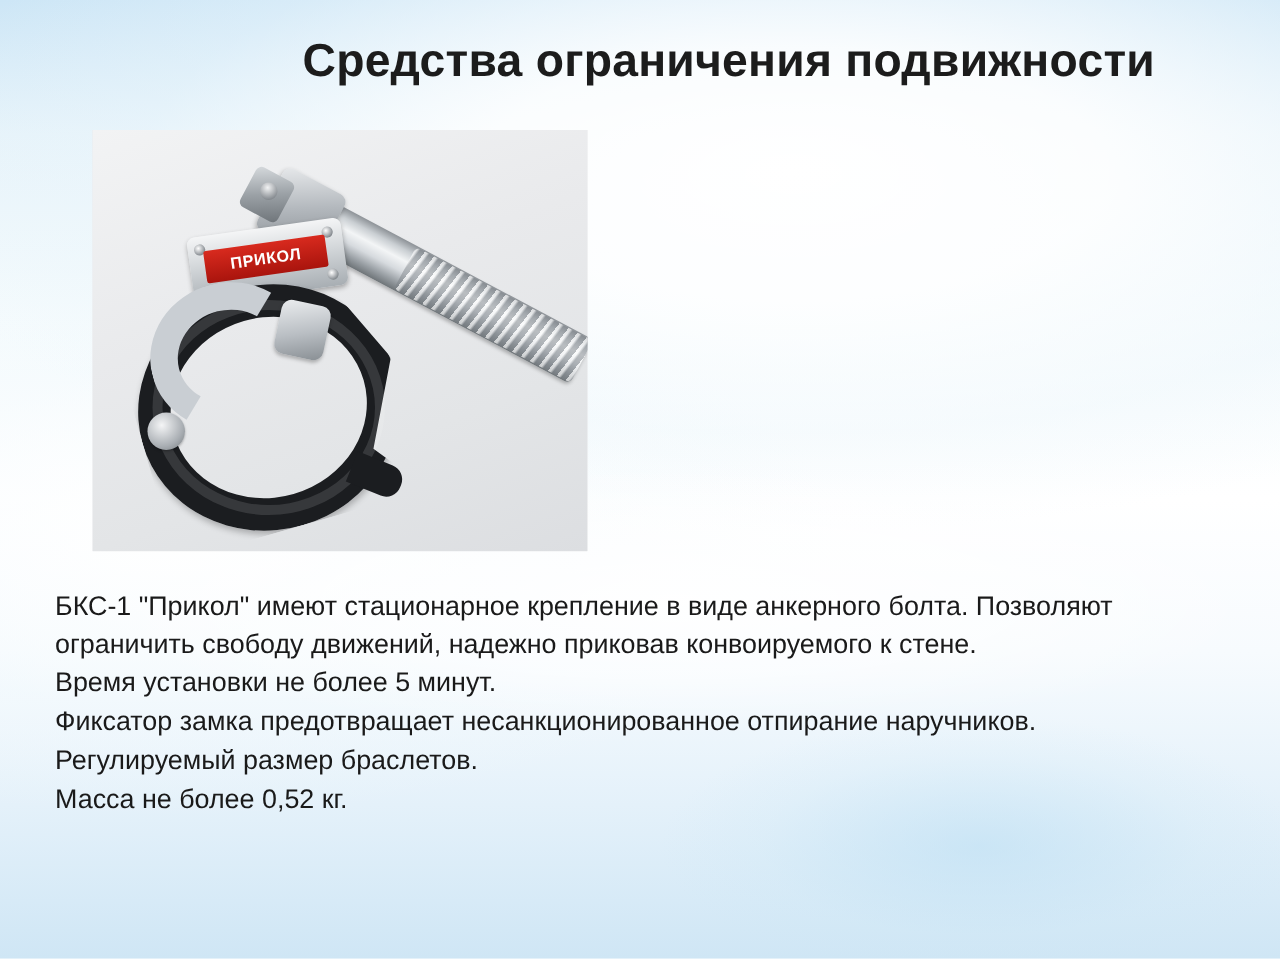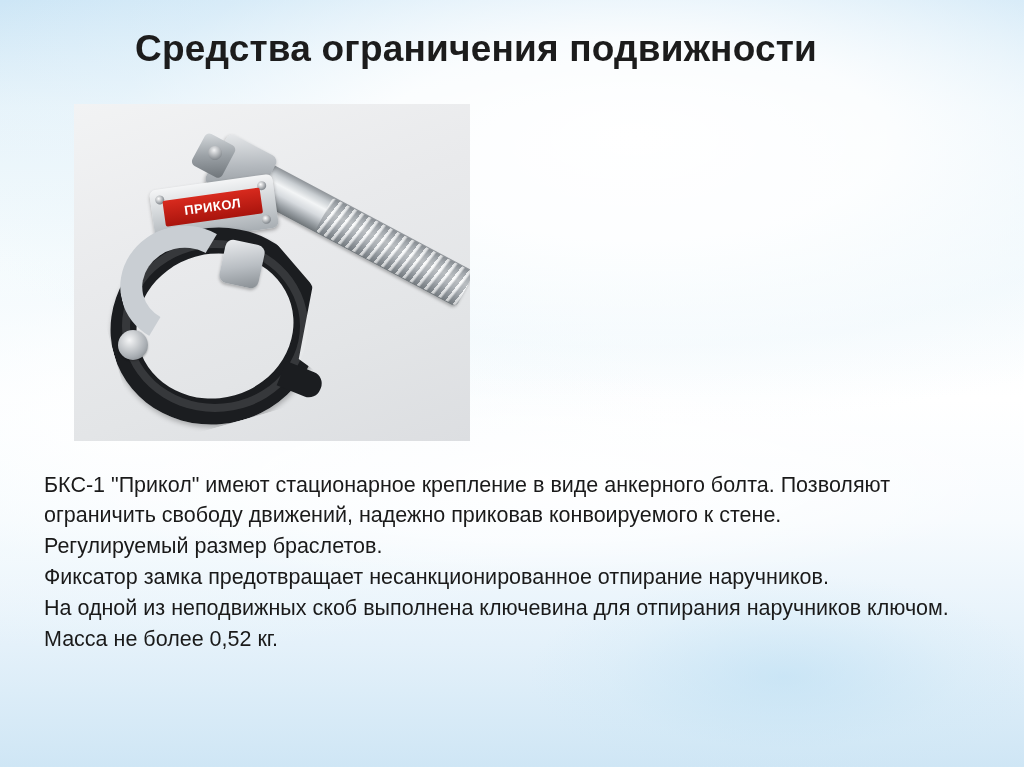--- a/index.html
+++ b/index.html
@@ -39,23 +39,23 @@
     bottom: -40px;
     width: 600px;
     height: 260px;
     background: radial-gradient(ellipse 320px 130px at 50% 50%, rgba(186,222,243,0.55) 0%, rgba(205,232,246,0.2) 55%, rgba(255,255,255,0) 80%);
     pointer-events: none;
   }
 
   .title {
     position: absolute;
     top: 28px;
-    left: 16px;
+    left: 4px;
     width: 920px;
-    text-align: center;
+    text-align: right;
     font-size: 37px;
     font-weight: bold;
     color: #1c1c1c;
     letter-spacing: 0.2px;
     z-index: 5;
   }
 
   .photo {
     position: absolute;
     left: 74px;
@@ -295,19 +295,19 @@
       <div class="cuff-inner-shine"></div>
       <div class="cuff-arm"></div>
       <div class="cuff-lock"></div>
       <div class="cuff-pivot"></div>
       <div class="cuff-tip"></div>
     </div>
   </div>
 
   <div class="body-text">
     <p>БКС-1 "Прикол" имеют стационарное крепление в виде анкерного болта. Позволяют ограничить свободу движений, надежно приковав конвоируемого к стене.</p>
+    <p>Время установки не более 5 минут.</p>
+    <p>Фиксатор замка предотвращает несанкционированное отпирание наручников.</p>
     <p>Регулируемый размер браслетов.</p>
-    <p>Фиксатор замка предотвращает несанкционированное отпирание наручников.</p>
-    <p>На одной из неподвижных скоб выполнена ключевина для отпирания наручников ключом.</p>
     <p>Масса  не более  0,52 кг.</p>
   </div>
 
 </div>
 
 </body></html>

